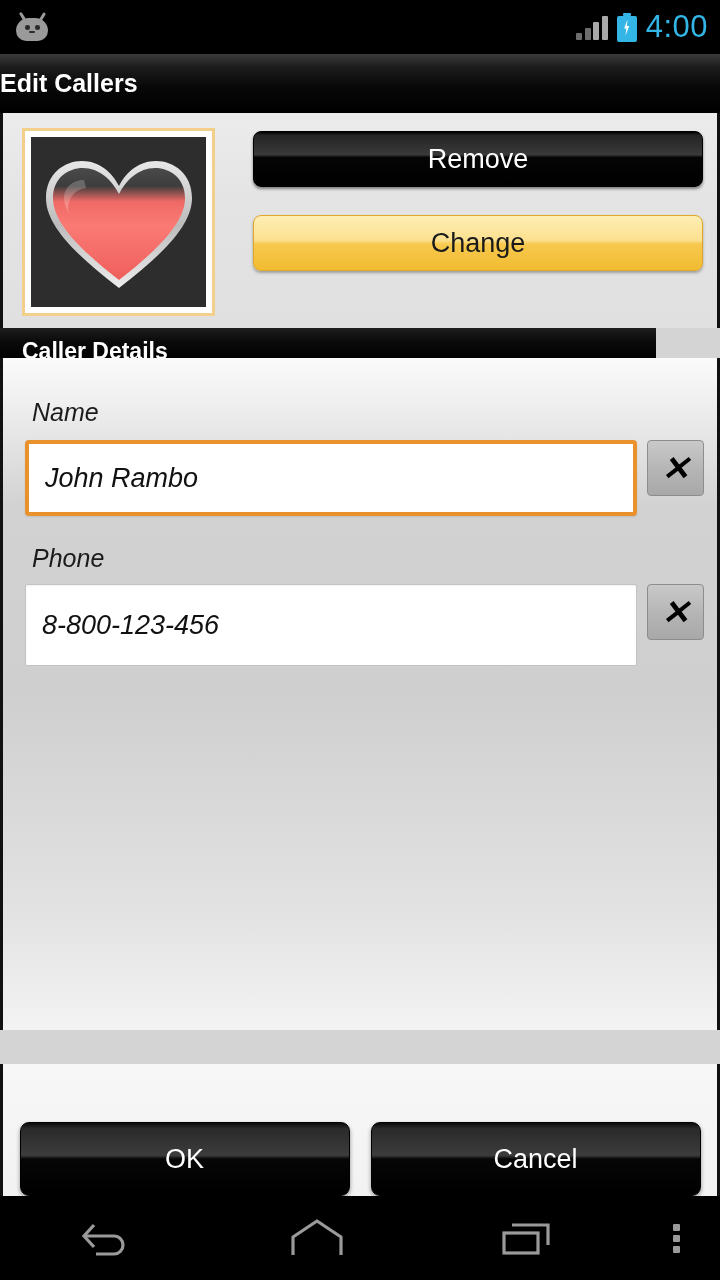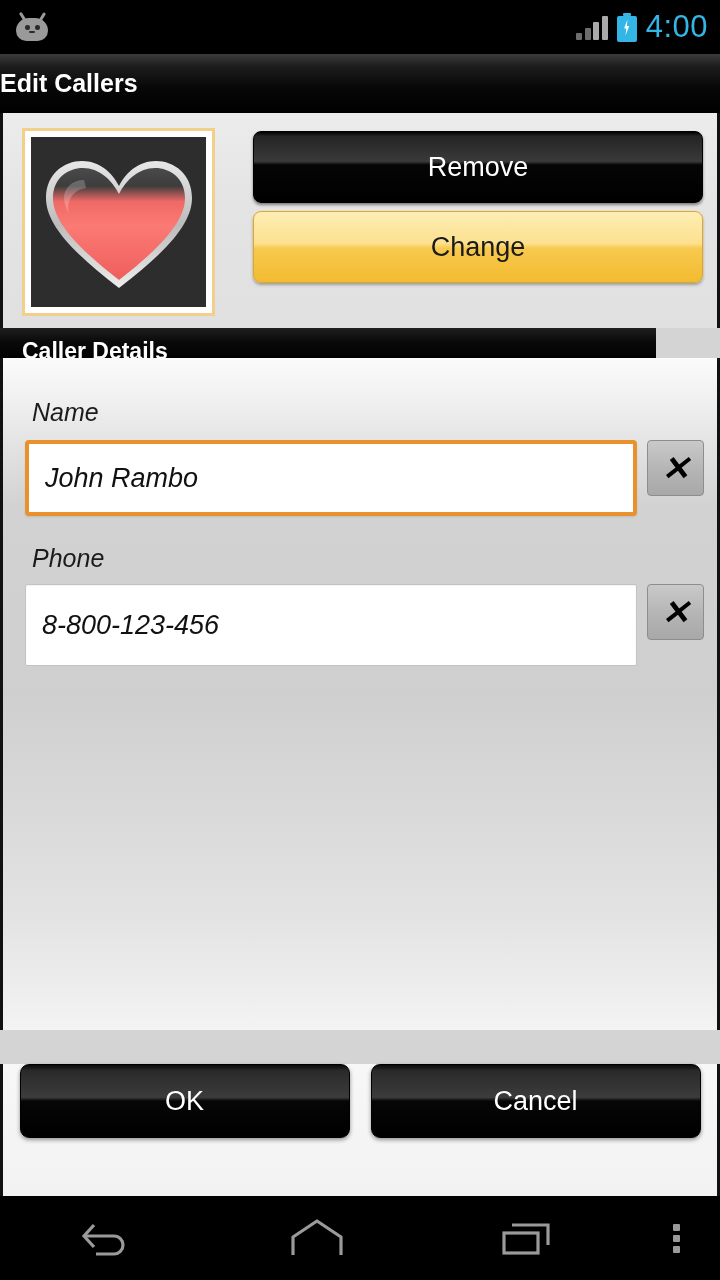--- a/index.html
+++ b/index.html
@@ -79,35 +79,35 @@
   .avatar .inner{
     width:100%; height:100%; background:#2d2d2d;
     position:relative; overflow:hidden;
   }
   .heart{
     position:absolute; left:50%; top:52%; transform:translate(-50%,-50%);
     width:150px; height:134px;
   }
   .btn-col{ position:absolute; left:250px; top:18px; width:450px; }
   .btn{
-    width:450px; height:72px; border-radius:8px;
+    width:450px; height:56px; border-radius:8px;
     display:flex; align-items:center; justify-content:center;
     font-size:27px;
   }
   .btn.dark{
     background:linear-gradient(to bottom,#000 0%,#242424 6%,#3a3a3a 42%,#050505 47%,#000 100%);
     color:#fff; box-shadow:0 2px 3px rgba(0,0,0,0.45);
     border:1px solid #000;
   }
   .btn.amber{
     background:linear-gradient(to bottom,#fdeeb4 0%,#fce08f 45%,#f7c94e 52%,#f2bb30 100%);
     color:#1a1a1a; box-shadow:0 2px 3px rgba(0,0,0,0.3);
     border:1px solid #e0a82a;
   }
-  .btn.amber{ margin-top:8px; }
+  .btn.amber{ margin-top:28px; }
 
   
   .section-hdr{
     width:656px; height:46px;
     background:linear-gradient(to bottom,#1e1e1e 0%,#0a0a0a 30%,#000 70%,#151515 100%);
     display:flex; align-items:center; padding-left:22px;
   }
   .section-hdr .t{ color:#fff; font-size:23px; font-weight:bold; }
   #hdrDetails{ position:absolute; top:328px; left:0; }
 
@@ -142,21 +142,21 @@
     display:flex; align-items:center; justify-content:center;
     color:#000; font-size:34px; font-weight:bold; line-height:1;
   }
 
   
   #hdrSave{ position:absolute; top:1018px; left:0; }
   .footer{
     position:absolute; top:1064px; left:0; width:720px; height:132px;
     background:linear-gradient(to bottom,#f7f7f7 0%,#f2f2f2 100%);
     border-left:3px solid #111; border-right:3px solid #111;
-    display:flex; align-items:flex-start; justify-content:center; gap:21px;
+    display:flex; align-items:flex-end; justify-content:center; gap:21px;
   }
   .fbtn{
     width:330px; height:74px; border-radius:9px;
     display:flex; align-items:center; justify-content:center;
     font-size:27px; color:#fff;
     background:linear-gradient(to bottom,#0a0a0a 0%,#2a2a2a 8%,#3c3c3c 45%,#060606 50%,#000 100%);
     box-shadow:0 2px 4px rgba(0,0,0,0.4);
     border:1px solid #000;
   }
 

